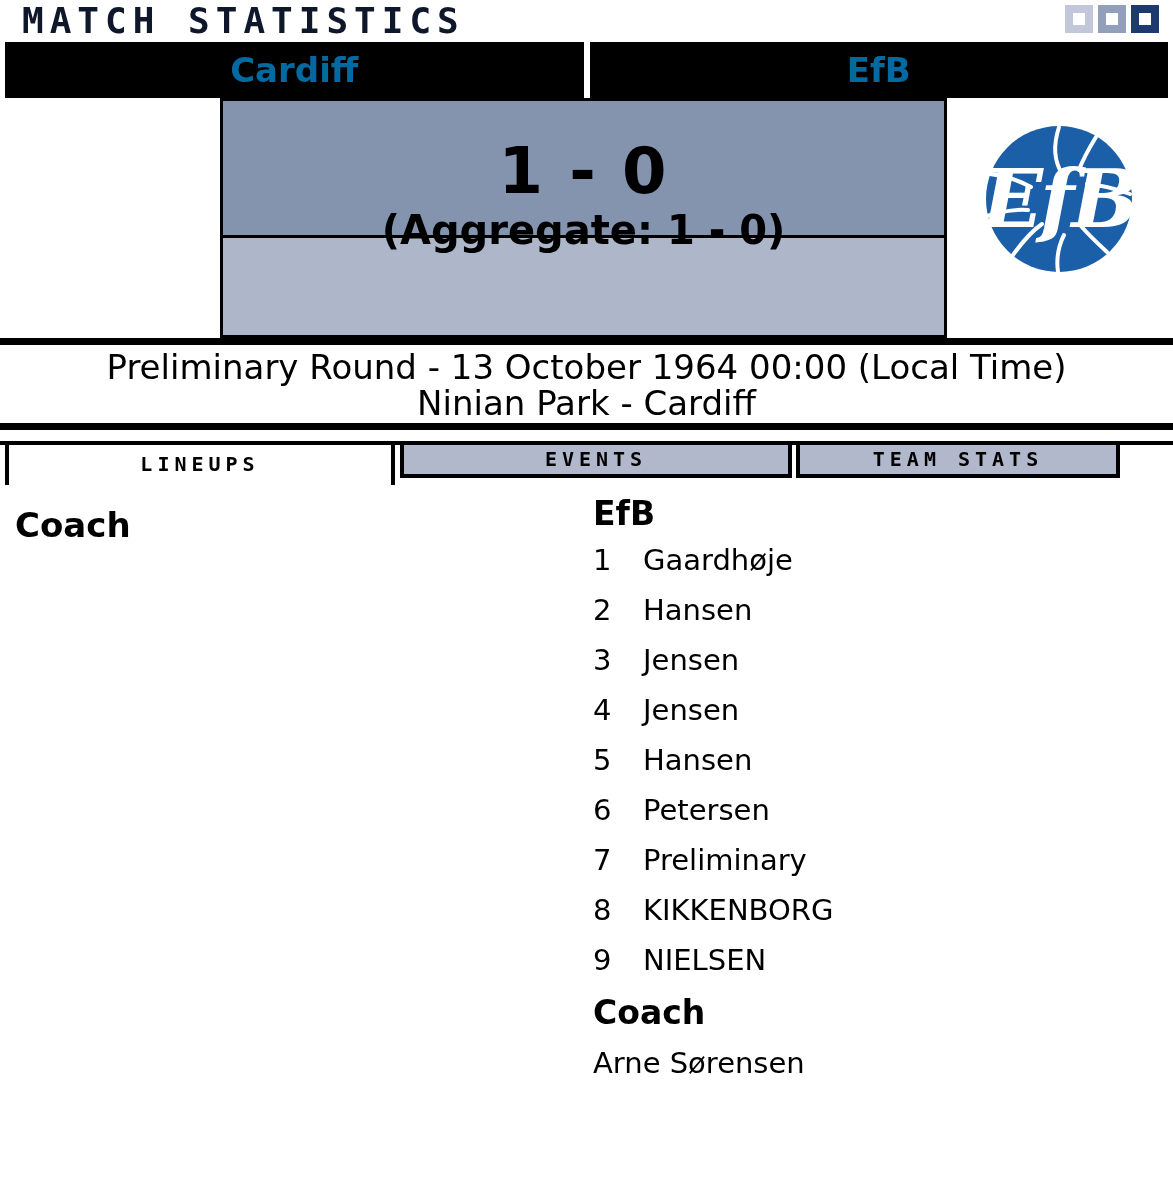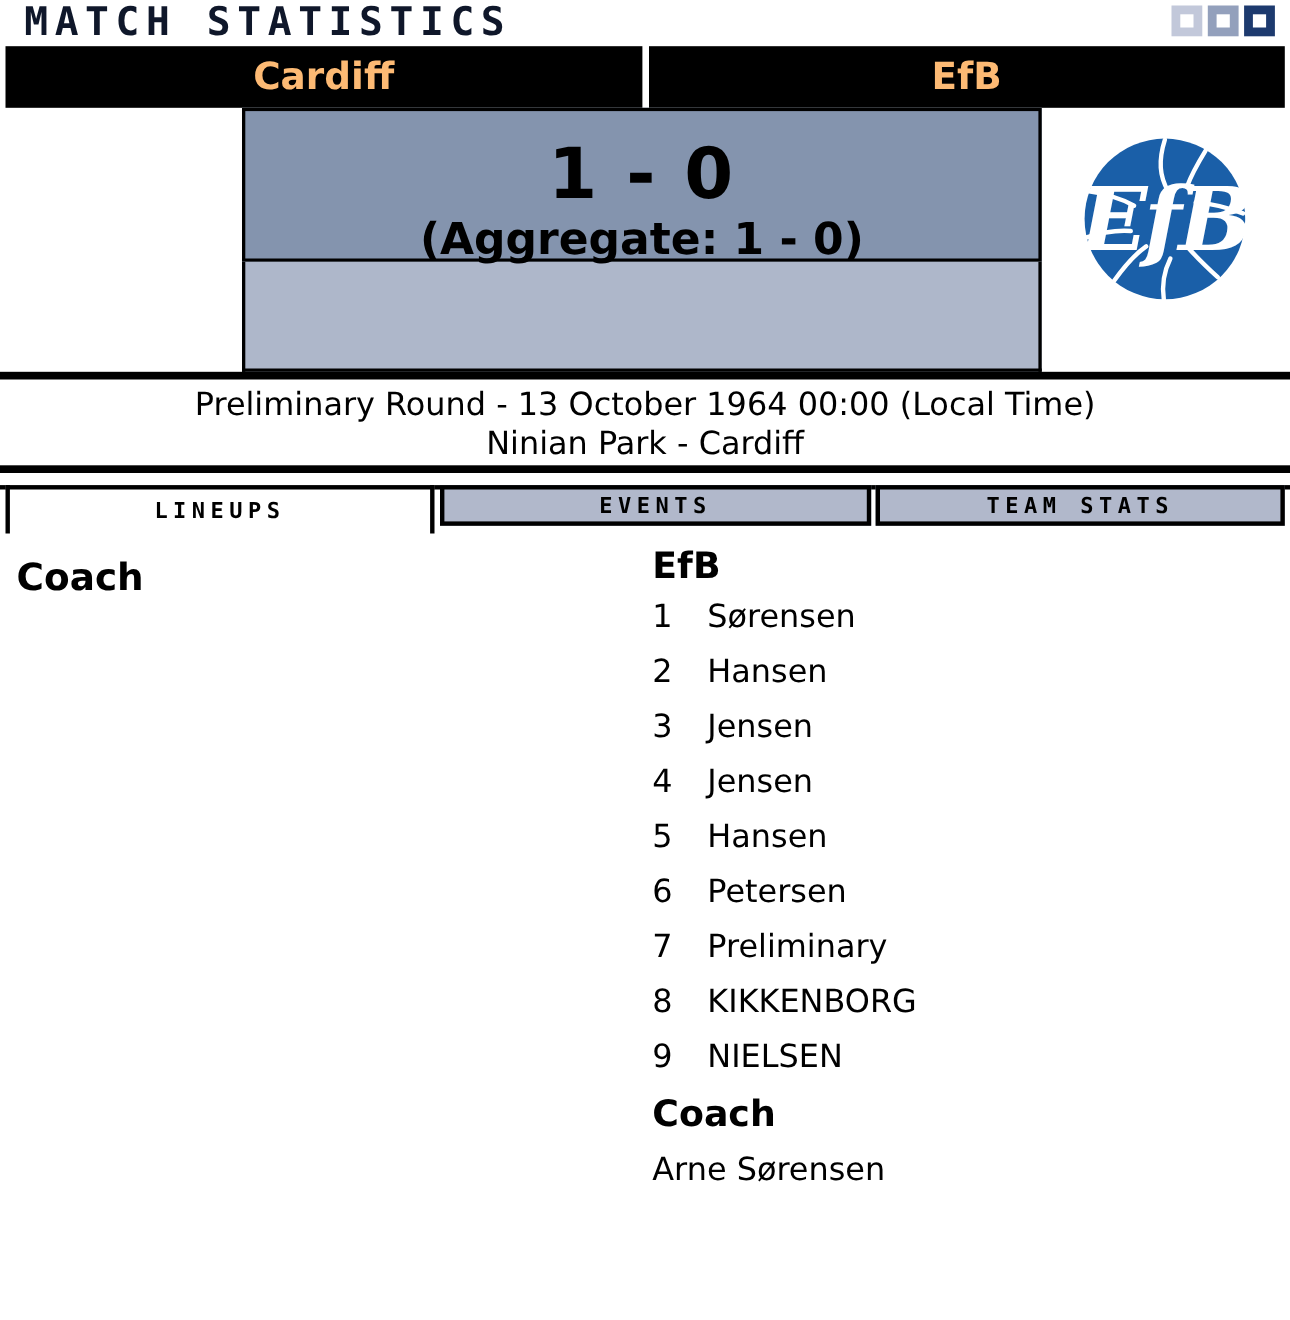--- a/index.html
+++ b/index.html
@@ -22,58 +22,58 @@
   }
   .squares { position:absolute; right:14px; top:5px; display:flex; gap:5px; }
   .sq { display:block; width:12px; height:12px; background:#fff; border:8px solid #000; }
   .sq1 { border-color:#c2c8da; }
   .sq2 { border-color:#93a0bc; }
   .sq3 { border-color:#1d3a6e; }
 
   
   .teambar { margin:0 5px; height:56px; display:flex; background:#fff; }
   .teamcell {
-    flex:1; background:#000; color:#fdba74;
+    flex:1; background:#000; color:#0369a1;
     font-weight:bold; font-size:34px; line-height:56px; text-align:center;
   }
   .teamcell.home { margin-right:3px; }
   .teamcell.away { margin-left:3px; }
 
   
   .scorerow { position:relative; height:240px; }
   .scorebox { position:absolute; left:220px; top:0; width:727px; }
   .score-main {
     box-sizing:border-box; border:3px solid #000;
     background:#8494ae; height:140px; text-align:center;
   }
-  .score { font-size:64px; font-weight:bold; line-height:84px; padding-top:16px; letter-spacing:2px; }
+  .score { font-size:64px; font-weight:bold; line-height:84px; padding-top:28px; letter-spacing:2px; }
   .aggregate { font-size:40px; font-weight:bold; line-height:34px; }
   .score-sub {
     box-sizing:border-box; border:3px solid #000; border-top:none;
     background:#aeb7ca; height:100px;
   }
   .logo { position:absolute; left:984px; top:26px; width:150px; height:150px; }
 
   
   .rule { height:7px; background:#000; }
-  .matchinfo { text-align:center; font-size:29px; line-height:36px; padding:4px 0 2px 0; }
+  .matchinfo { text-align:center; font-size:34px; line-height:36px; padding:4px 0 2px 0; }
 
   
   .tabs { position:relative; height:48px; margin-top:11px; }
   .tabline { position:absolute; left:0; right:0; top:0; height:4px; background:#000; }
   .tab {
     position:absolute; top:0; box-sizing:border-box;
     border:4px solid #000; text-align:center;
     font-family:"DejaVu Sans Mono", monospace;
     font-weight:bold; font-size:20px; letter-spacing:5px;
     cursor:pointer; white-space:nowrap;
   }
   .tab.active { left:5px; width:390px; height:44px; background:#fff; border-bottom:none; line-height:38px; }
   .tab.t-events { left:400px; width:392px; height:37px; background:#b1b8cb; line-height:29px; }
-  .tab.t-stats  { left:796px; width:372px; height:37px; background:#b1b8cb; line-height:29px; }
+  .tab.t-stats  { left:796px; width:324px; height:37px; background:#b1b8cb; line-height:29px; }
 
   
   .content { position:relative; height:714px; }
   .home-coach-heading {
     position:absolute; left:15px; top:16px;
     font-size:34px; font-weight:bold;
   }
   .away-col { position:absolute; left:593px; top:4px; }
   .away-team-heading { font-size:33px; font-weight:bold; line-height:42px; }
   .player-row { display:flex; align-items:center; height:50px; font-size:29px; }
@@ -145,21 +145,21 @@
   <div class="content">
 
     <div class="home-coach-heading">Coach</div>
 
     <div class="away-col">
       <div class="away-team-heading">EfB</div>
 
       <div>
         <div class="player-row">
           <span class="pnum">1</span>
-          <span class="pname">Sørensen</span>
+          <span class="pname">Gaardhøje</span>
         </div>
         <div class="player-row">
           <span class="pnum">2</span>
           <span class="pname">Hansen</span>
         </div>
         <div class="player-row">
           <span class="pnum">3</span>
           <span class="pname">Jensen</span>
         </div>
         <div class="player-row">

